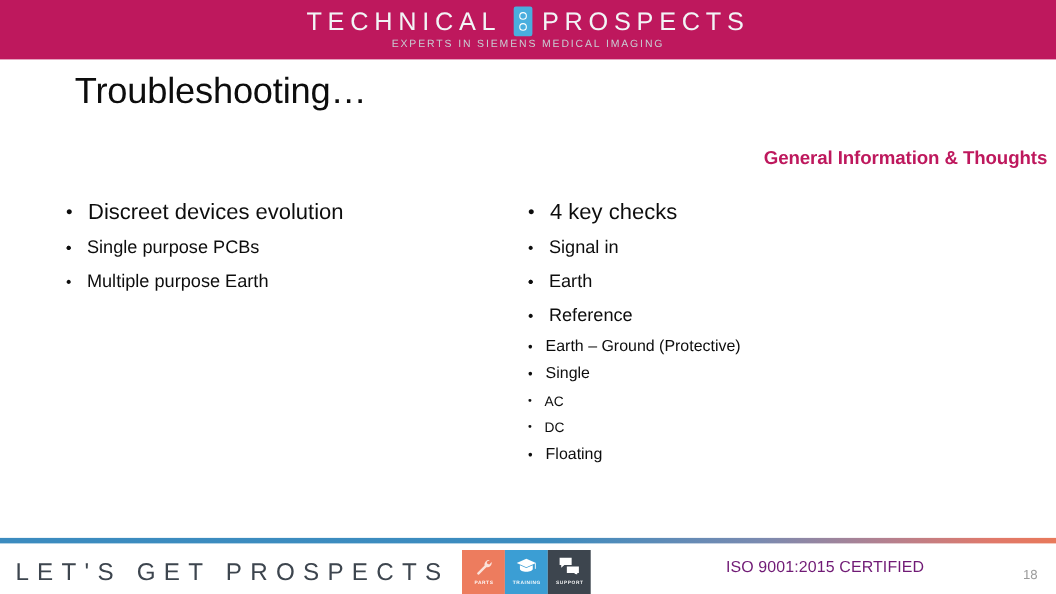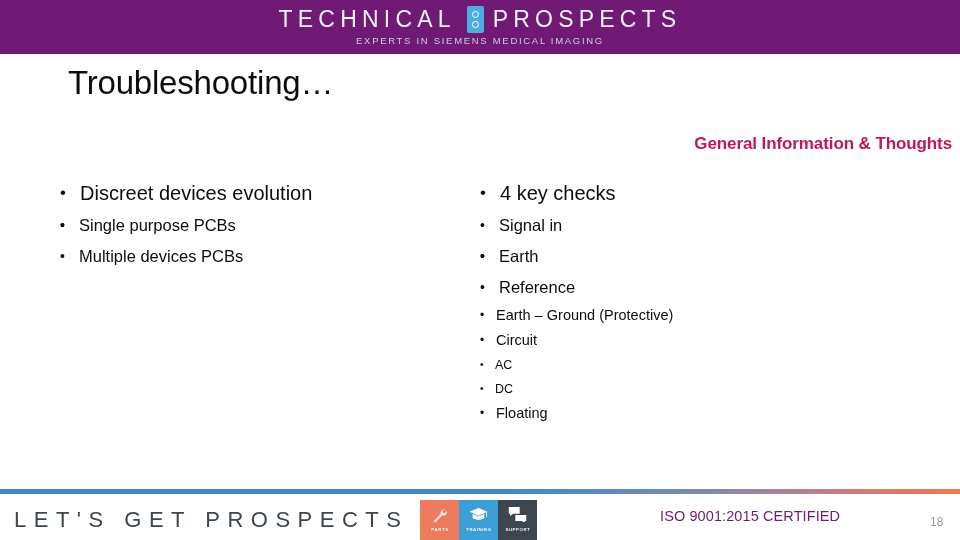--- a/index.html
+++ b/index.html
@@ -14,21 +14,21 @@
     overflow: hidden;
     position: relative;
   }
 
   
   .header-bar {
     position: absolute;
     left: 0; top: 0;
     width: 960px;
     height: 54px;
-    background: #701a75;
+    background: #be185d;
     overflow: hidden;
   }
   .logo-block {
     position: absolute;
     left: 0; top: 0;
     width: 960px;
     text-align: center;
   }
   .logo-wordmark {
     margin-top: 5px;
@@ -291,21 +291,21 @@
   <ul class="bl lvl2">
     <li>
       <span class="bullet">•</span>
     </li>
     <li>
       <span class="bullet">•</span>
       <span class="txt">Single purpose PCBs</span>
     </li>
     <li>
       <span class="bullet">•</span>
-      <span class="txt">Multiple devices PCBs</span>
+      <span class="txt">Multiple purpose Earth</span>
     </li>
   </ul>
 </div>
 
 <div class="col-right">
   <ul class="bl lvl1">
     <li>
       <span class="bullet">•</span>
       <span class="txt">4 key checks</span>
     </li>
@@ -328,21 +328,21 @@
     </li>
   </ul>
 
   <ul class="bl lvl3 right-deep">
     <li>
       <span class="bullet">•</span>
       <span class="txt">Earth – Ground (Protective)</span>
     </li>
     <li>
       <span class="bullet">•</span>
-      <span class="txt">Circuit</span>
+      <span class="txt">Single</span>
     </li>
   </ul>
 
   <ul class="bl lvl4">
     <li>
       <span class="bullet">•</span>
       <span class="txt">AC</span>
     </li>
     <li>
       <span class="bullet">•</span>

